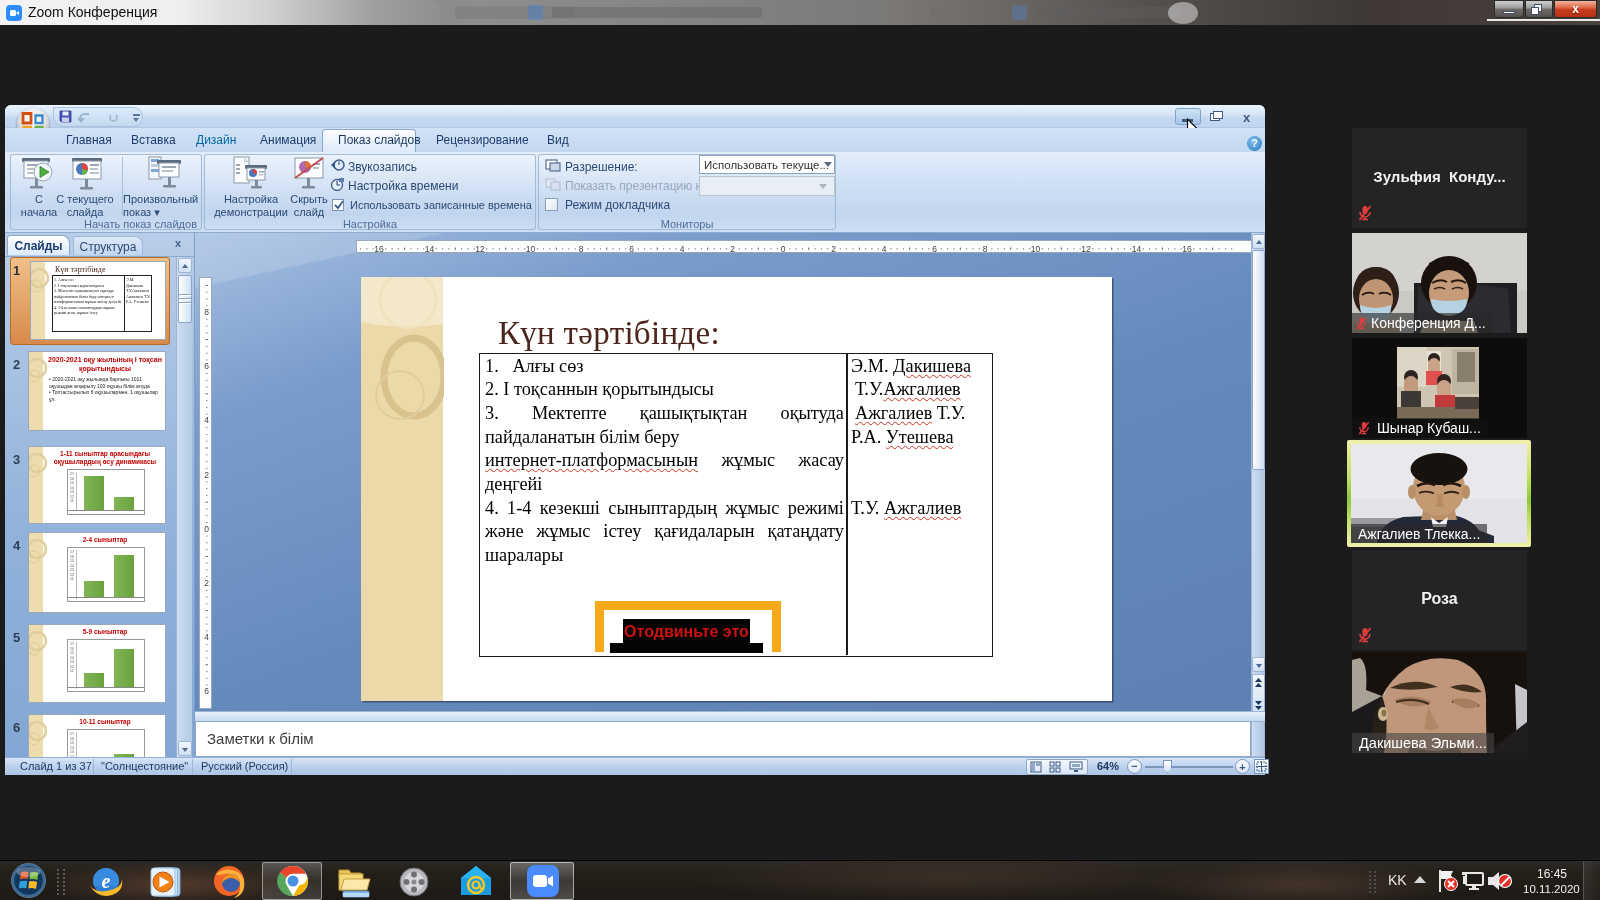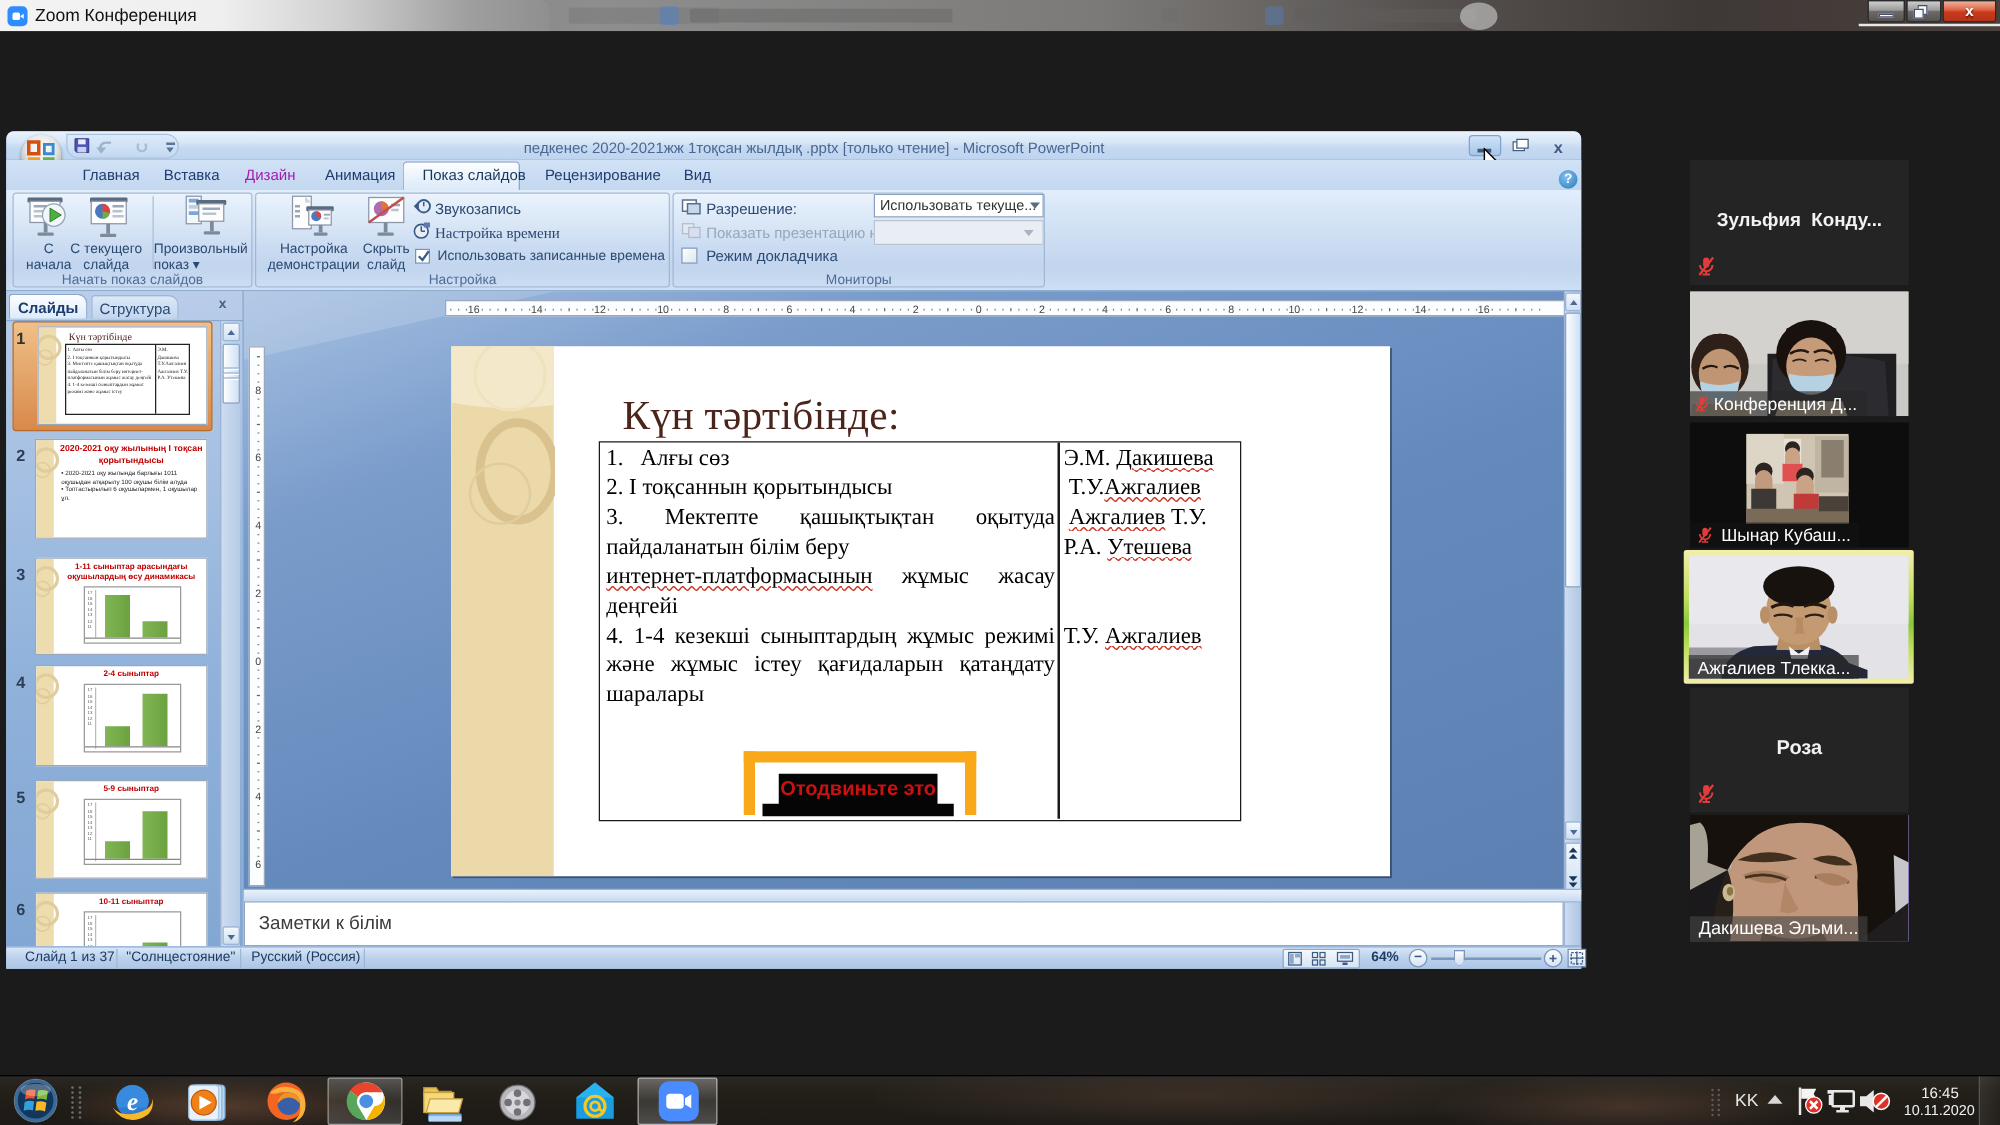--- a/index.html
+++ b/index.html
@@ -33,21 +33,20 @@
     <div class="abs" style="left:1534px;top:4px;width:8px;height:8px;background:#f8f8f8;border:1.5px solid #44506b;"></div>
     <div class="abs" style="left:1531px;top:7px;width:8px;height:8px;background:#f8f8f8;border:1.5px solid #44506b;"></div>
     <div class="abs" style="left:1554px;top:0;width:43px;height:18px;background:linear-gradient(#f0b4a0 0%,#e06a4a 40%,#c83a1c 55%,#b53318 100%);border:1px solid #2a2a2a;border-radius:0 0 3px 3px;color:#fff;font-weight:bold;font-size:12px;text-align:center;line-height:16px;text-shadow:0 1px 1px #6b1c0c;">x</div>
   </div>
 
   <div class="abs" style="left:0;top:25px;width:1600px;height:835px;background:#1b1b1b;"></div>
 
   <div class="abs" id="ppt" style="left:5px;top:105px;width:1260px;height:670px;background:#bfd5ee;border-radius:6px 6px 0 0;">
 
     <div class="abs" style="left:0;top:0;width:1260px;height:23px;background:linear-gradient(#eaf3fd 0%,#d7e6f7 40%,#c5d9f1 60%,#bfd4ef 100%);border-radius:6px 6px 0 0;border-bottom:1px solid #b0c6e2;"></div>
-    <div class="abs" style="left:414px;top:6px;font-size:12px;color:#4a6892;">педкенес 2020-2021жж 1тоқсан жылдық .pptx [только чтение] - Microsoft PowerPoint</div>
 
     <div class="abs" style="left:12px;top:3px;width:32px;height:32px;border-radius:50%;background:radial-gradient(circle at 50% 35%,#ffffff 0%,#e8e8e8 45%,#b8b8b8 75%,#909090 100%);box-shadow:0 1px 3px rgba(0,0,0,0.4);"></div>
     <svg class="abs" style="left:16px;top:7px;" width="24" height="24" viewBox="0 0 24 24">
       <path d="M2,1.5 l8,0 0,9.5 -8,0Z" fill="none" stroke="#d35010" stroke-width="2.8"></path>
       <path d="M14.5,3.5 l7,0 0,7.5 -7,0Z" fill="none" stroke="#3a8ad0" stroke-width="2.3"></path>
       <path d="M2.5,15 l7.5,0 0,7 -7.5,0Z" fill="none" stroke="#f0a020" stroke-width="2.3"></path>
       <path d="M14.5,15 l7,0 0,7 -7,0Z" fill="none" stroke="#6ab04a" stroke-width="2.3"></path>
     </svg>
 
     <div class="abs" style="left:48px;top:2px;width:90px;height:20px;background:linear-gradient(#dcebfa,#c3d8f0);border:1px solid #a9c2de;border-radius:0 10px 10px 10px;"></div>
@@ -68,31 +67,31 @@
     <div class="abs" style="left:1208px;top:6px;width:10px;height:8px;border:1.5px solid #3e5a7e;background:#fff;"></div>
     <div class="abs" style="left:1238px;top:5px;font-size:13px;font-weight:bold;color:#3e5a7e;">x</div>
     <svg class="abs" style="left:1181px;top:13px;" width="13" height="19">
         <path d="M1.5,1 L1.5,14.5 L4.8,11.8 L7,16.8 L9.2,15.8 L7,11 L11,10.6 Z" fill="#fff" stroke="#000" stroke-width="1.1"></path>
       </svg>
 
     <div class="abs" style="left:0;top:23px;width:1260px;height:24px;background:linear-gradient(#d2e2f6,#c3d7f0);"></div>
     <div class="abs" style="left:317px;top:24px;width:94px;height:23px;background:linear-gradient(#fdfeff,#e8f1fb 60%,#dceafa);border:1px solid #8ca9cc;border-bottom:none;border-radius:4px 4px 0 0;"></div>
     <div class="abs" style="top:28px;left:61px;font-size:12px;color:#1e3c6e;">Главная</div>
     <div class="abs" style="top:28px;left:126px;font-size:12px;color:#1e3c6e;">Вставка</div>
-    <div class="abs" style="top:28px;left:191px;font-size:12px;color:#a21caf;">Дизайн</div>
+    <div class="abs" style="top:28px;left:191px;font-size:12px;color:#0369a1;">Дизайн</div>
     <div class="abs" style="top:28px;left:255px;font-size:12px;color:#1e3c6e;">Анимация</div>
     <div class="abs" style="top:28px;left:333px;font-size:12px;color:#17365d;">Показ слайдов</div>
     <div class="abs" style="top:28px;left:431px;font-size:12px;color:#1e3c6e;">Рецензирование</div>
     <div class="abs" style="top:28px;left:542px;font-size:12px;color:#1e3c6e;">Вид</div>
 
     <div class="abs" id="ribbon" style="left:0;top:47px;width:1260px;height:81px;background:linear-gradient(#e3eefb 0%,#d8e7f8 18%,#cbdcf2 55%,#c2d5ee 78%,#cddff4 100%);border-bottom:1px solid #8eabd0;"></div>
     <div class="abs" style="left:5px;top:49px;width:192px;height:76px;border:1px solid rgba(150,175,205,0.8);border-radius:3px;background:linear-gradient(rgba(255,255,255,0.35),rgba(255,255,255,0) 60%);"></div>
     <div class="abs" style="left:199px;top:49px;width:332px;height:76px;border:1px solid rgba(150,175,205,0.8);border-radius:3px;background:linear-gradient(rgba(255,255,255,0.35),rgba(255,255,255,0) 60%);"></div>
     <div class="abs" style="left:533px;top:49px;width:298px;height:76px;border:1px solid rgba(150,175,205,0.8);border-radius:3px;background:linear-gradient(rgba(255,255,255,0.35),rgba(255,255,255,0) 60%);"></div>
-    <div class="abs" style="left:10px;top:113px;width:182px;font-size:11px;color:#4f6d96;text-align:center;">Начать показ слайдов</div>
+    <div class="abs" style="left:10px;top:113px;width:182px;font-size:11px;color:#4f6d96;text-align:right;">Начать показ слайдов</div>
     <div class="abs" style="left:204px;top:113px;width:322px;font-size:11px;color:#4f6d96;text-align:center;">Настройка</div>
     <div class="abs" style="left:538px;top:113px;width:288px;font-size:11px;color:#4f6d96;text-align:center;">Мониторы</div>
 
     <svg class="abs" style="left:14px;top:51px;" width="36" height="34" viewBox="0 0 36 34">
       <rect x="3" y="2" width="28" height="4" rx="1" fill="#5a6b80"></rect>
       <rect x="5" y="5" width="24" height="17" fill="#fdfdfd" stroke="#8a97a8"></rect>
       <rect x="8" y="8" width="13" height="2" fill="#9aa7b8"></rect>
         <rect x="8" y="12" width="10" height="2" fill="#b8c3d0"></rect>
         <rect x="8" y="16" width="11" height="2" fill="#b8c3d0"></rect>
       <rect x="16" y="22" width="3" height="8" fill="#7d8a9a"></rect>
@@ -161,21 +160,21 @@
         <circle cx="9" cy="7" r="5" fill="none" stroke="#3a5a8a" stroke-width="1.5"></circle>
         <line x1="9" y1="7" x2="9" y2="3.5" stroke="#3a5a8a" stroke-width="1.2"></line>
       </svg>
     <div class="abs" style="left:343px;top:55px;font-size:12px;color:#2b4a73;">Звукозапись</div>
     <svg class="abs" style="left:325px;top:72px;" width="15" height="14" viewBox="0 0 15 14">
         <circle cx="7" cy="8" r="5.5" fill="#e8eef5" stroke="#3a5a8a" stroke-width="1.3"></circle>
         <line x1="7" y1="8" x2="7" y2="4" stroke="#3a5a8a" stroke-width="1.2"></line>
         <line x1="7" y1="8" x2="10" y2="8" stroke="#3a5a8a" stroke-width="1.2"></line>
         <rect x="9" y="1" width="5" height="4" fill="#5a7ab0"></rect>
       </svg>
-    <div class="abs" style="left:343px;top:74px;font-size:12px;color:#2b4a73;font-family:Liberation Serif, serif;">Настройка времени</div>
+    <div class="abs" style="left:343px;top:74px;font-size:12px;color:#2b4a73;">Настройка времени</div>
     <div class="abs" style="left:327px;top:94px;width:12px;height:12px;background:#fff;border:1px solid #7a93b5;"></div>
     <svg class="abs" style="left:328px;top:94px;" width="12" height="12">
         <path d="M2,6 L5,9 L10,2" fill="none" stroke="#3a5a8a" stroke-width="1.8"></path>
       </svg>
     <div class="abs" style="left:345px;top:94px;font-size:11px;color:#2b4a73;">Использовать записанные времена</div>
 
     <svg class="abs" style="left:540px;top:54px;" width="16" height="14" viewBox="0 0 16 14">
         <rect x="1" y="1" width="11" height="9" fill="#fdfdfd" stroke="#5a7090" stroke-width="1.2"></rect>
         <rect x="5" y="4" width="10" height="8" fill="#c8d8ea" stroke="#5a7090" stroke-width="1.2"></rect>
       </svg>

